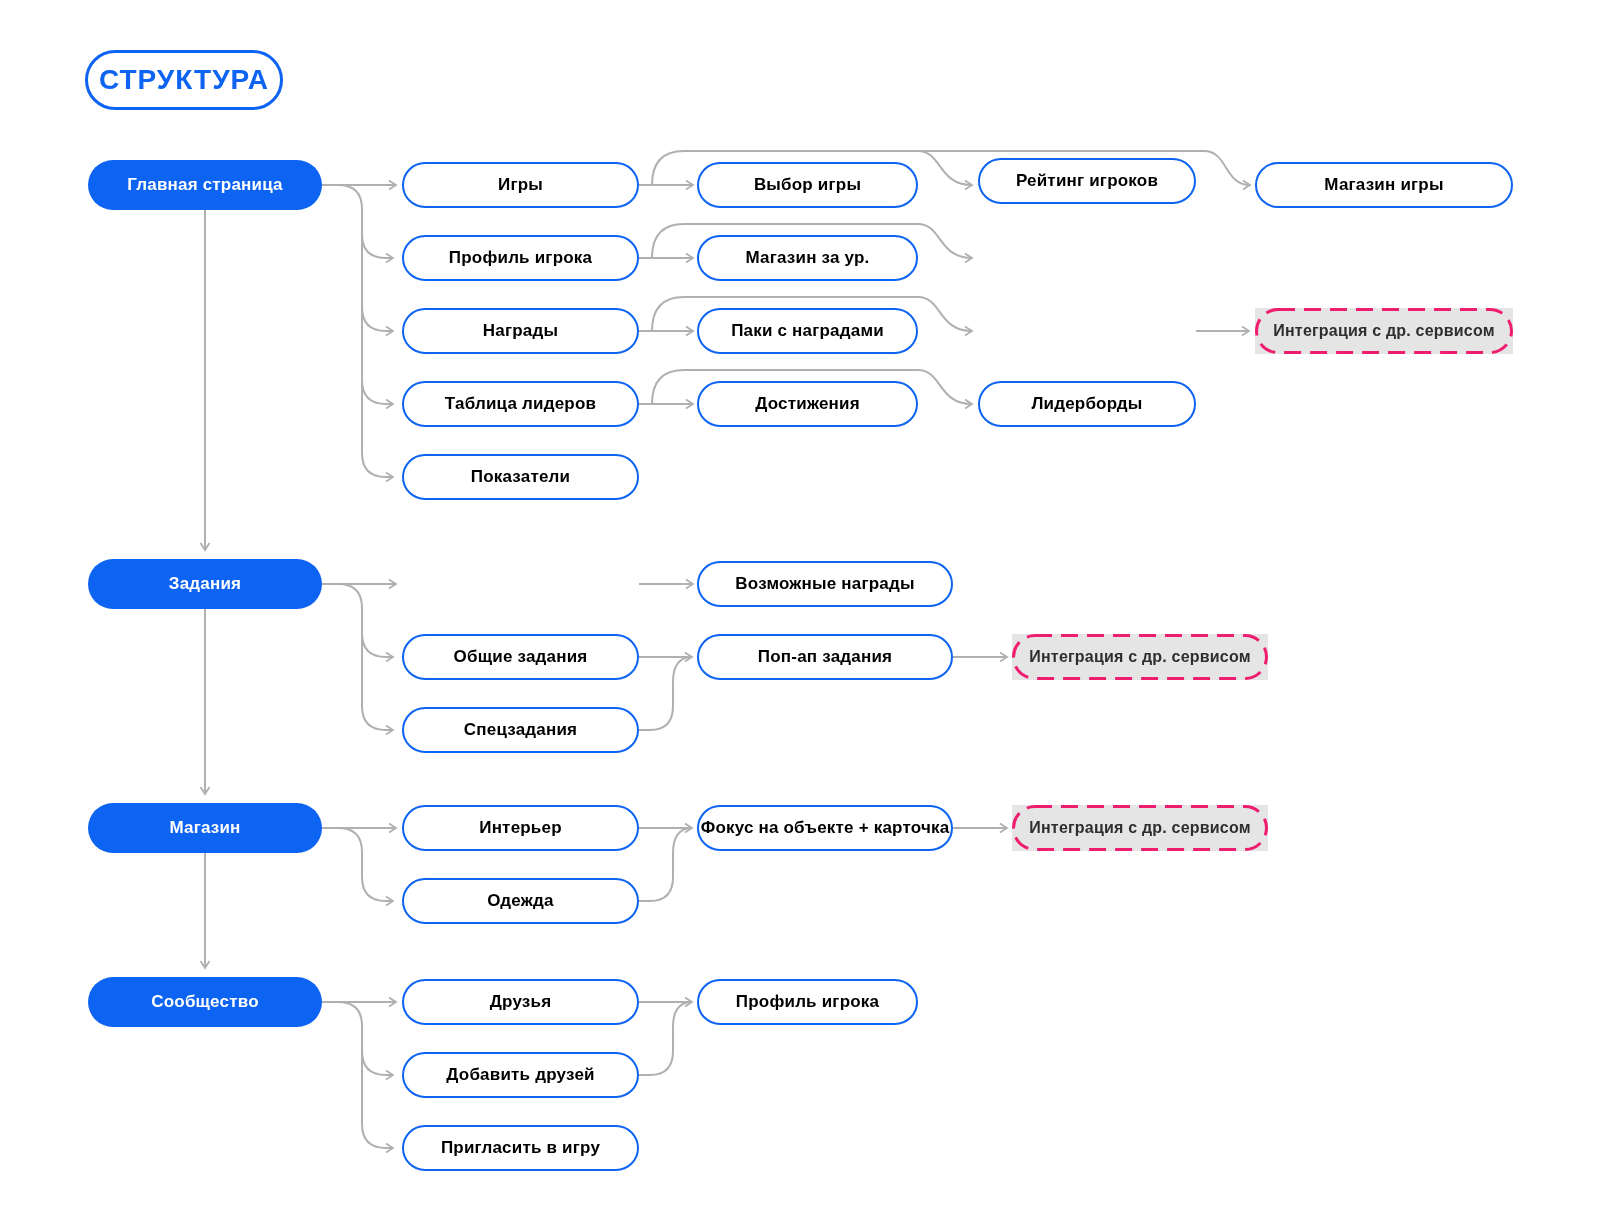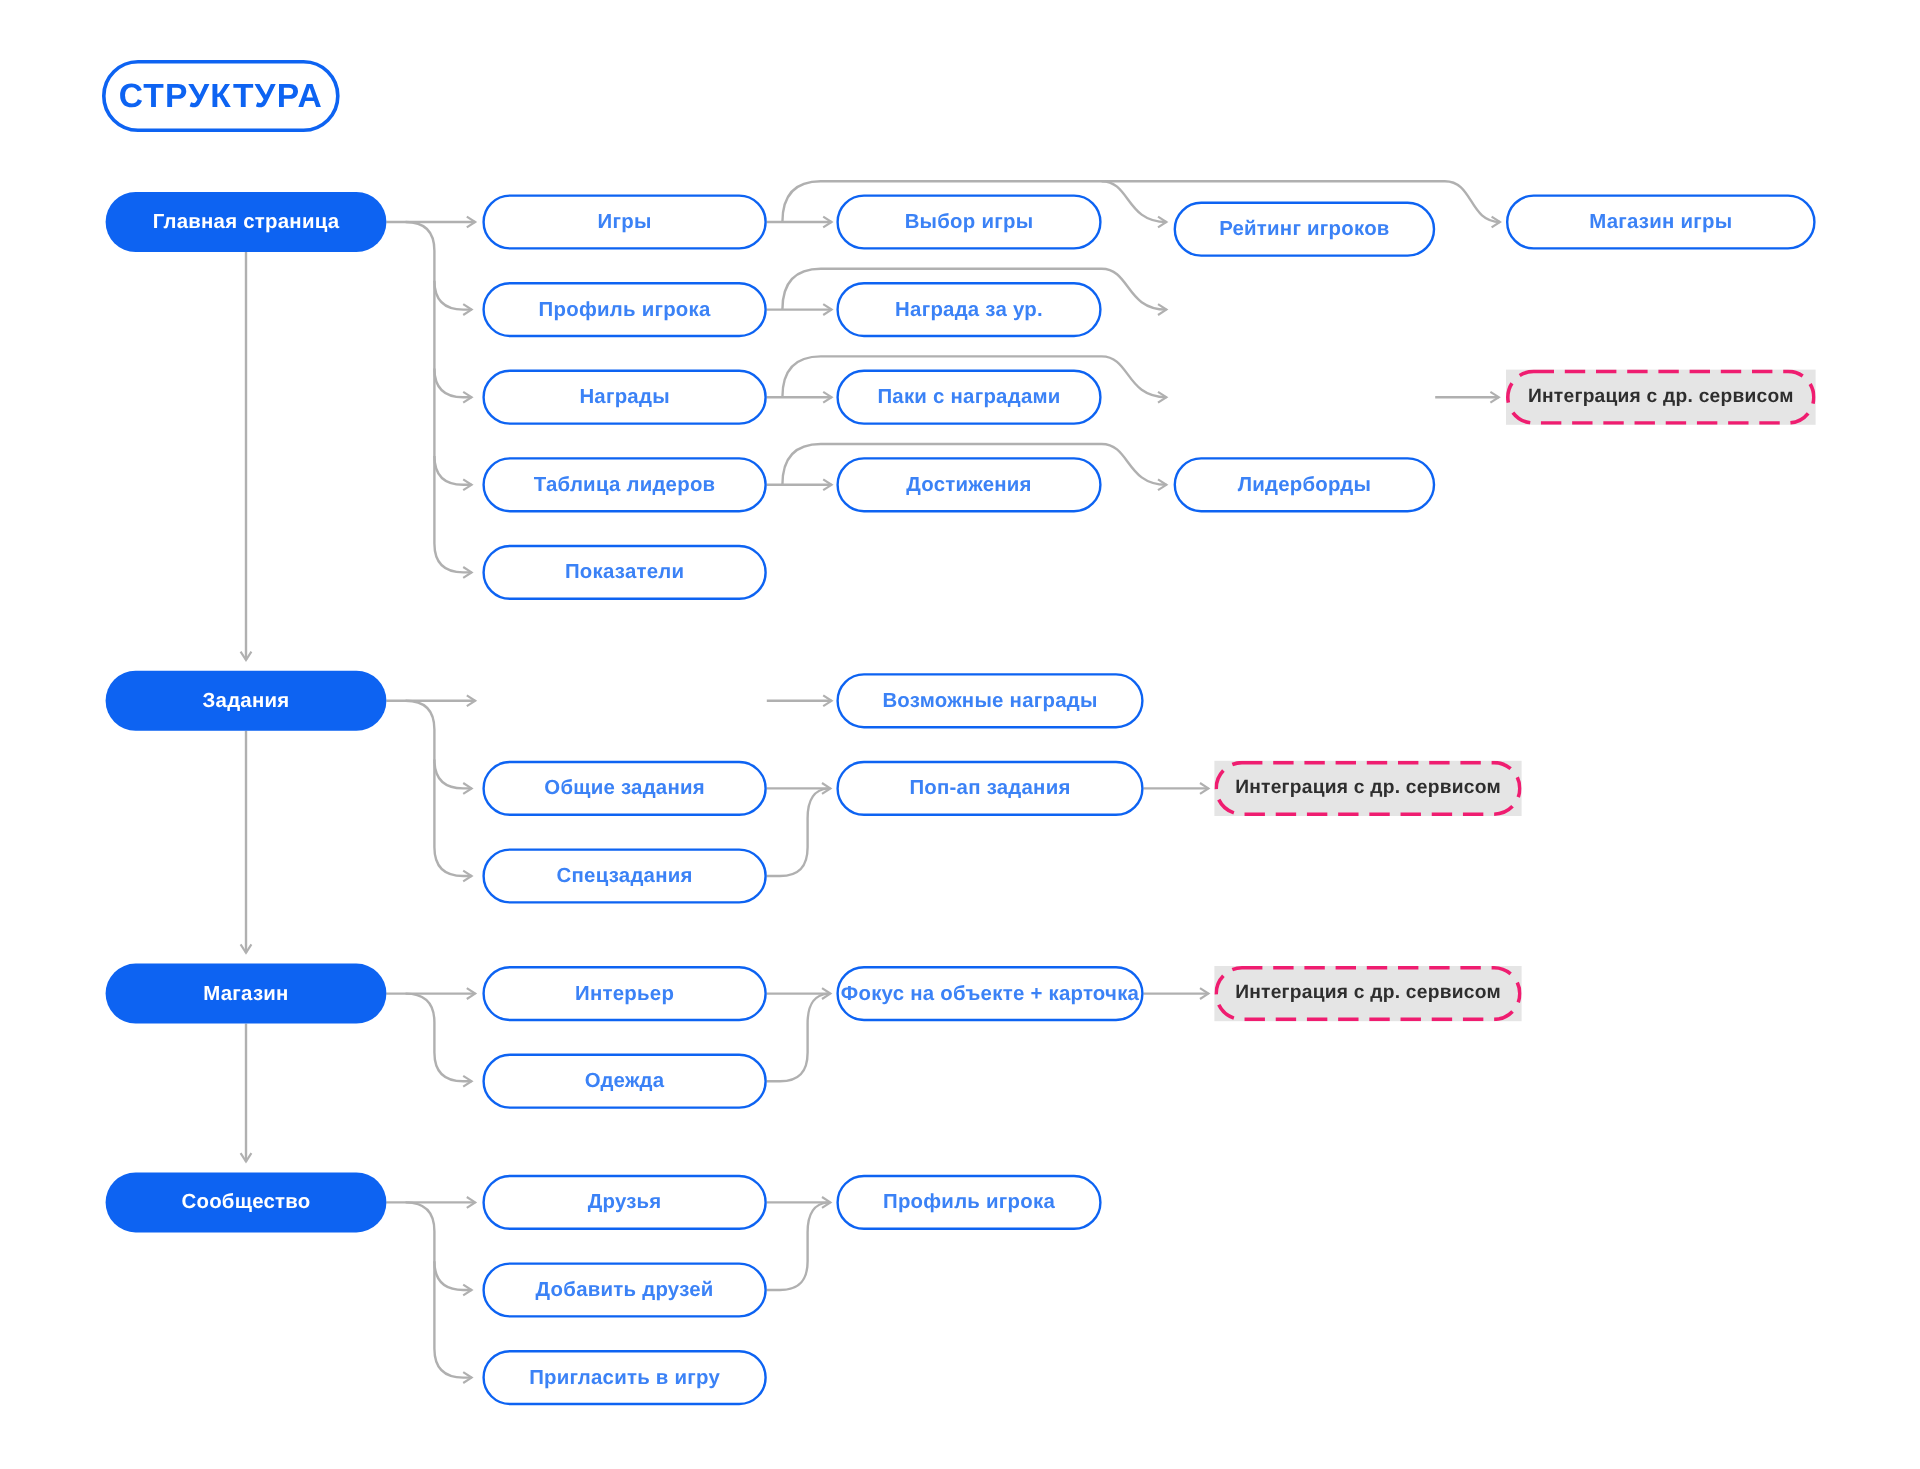--- a/index.html
+++ b/index.html
@@ -11,21 +11,21 @@
     overflow:hidden;
   }
   .wires{position:absolute;left:0;top:0;z-index:1;}
   .node{
     position:absolute;z-index:2;
     display:flex;align-items:center;justify-content:center;
     box-sizing:border-box;
     text-align:center;
     font-weight:700;
     font-size:17px;
-    color:#3b82f6;
+    color:#000000;
     letter-spacing:0.2px;
     white-space:nowrap;
   }
   .box{
     background:#ffffff;
     border:2.5px solid #0d63f2;
     border-radius:23px;
     height:46px;
   }
   .pill{
@@ -136,32 +136,32 @@
   <div class="node pill" style="top:977px;">
     <span>Сообщество</span>
   </div>
 
   <div class="node box c2" style="top:162px;">
     <span>Игры</span>
   </div>
   <div class="node box c3" style="top:162px;">
     <span>Выбор игры</span>
   </div>
-  <div class="node box c4" style="top:168px;">
+  <div class="node box c4" style="top:158px;">
     <span>Рейтинг игроков</span>
   </div>
   <div class="node box c5" style="top:162px;">
     <span>Магазин игры</span>
   </div>
 
   <div class="node box c2" style="top:235px;">
     <span>Профиль игрока</span>
   </div>
   <div class="node box c3" style="top:235px;">
-    <span>Награда за ур.</span>
+    <span>Магазин за ур.</span>
   </div>
 
   <div class="node box c3" style="top:308px;">
     <span>Паки с наградами</span>
   </div>
   <div class="node box c2" style="top:308px;">
     <span>Награды</span>
   </div>
   <div class="node pink c5" style="top:308px;">
     <svg width="258" height="46" viewBox="0 0 258 46">

